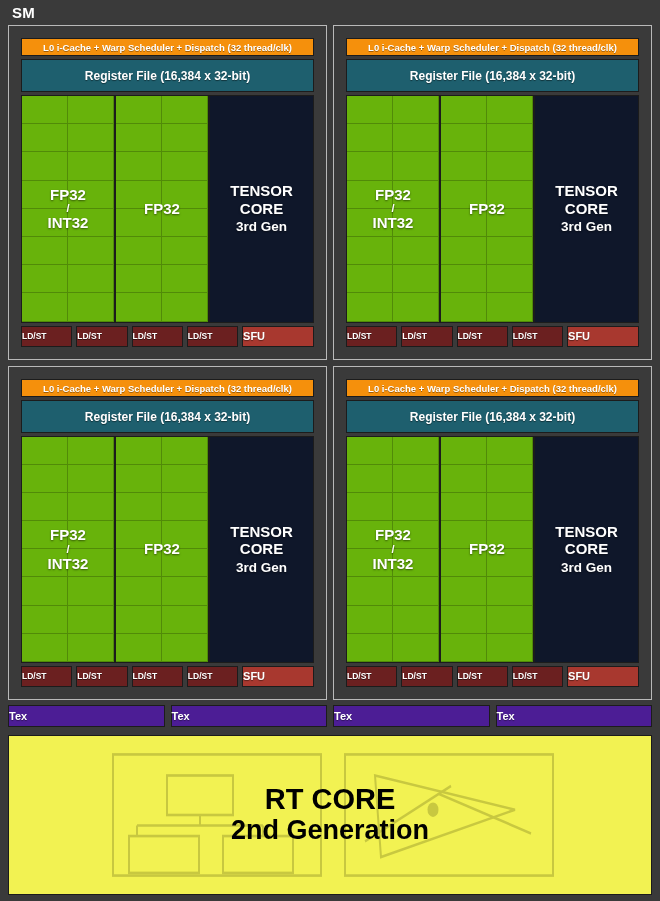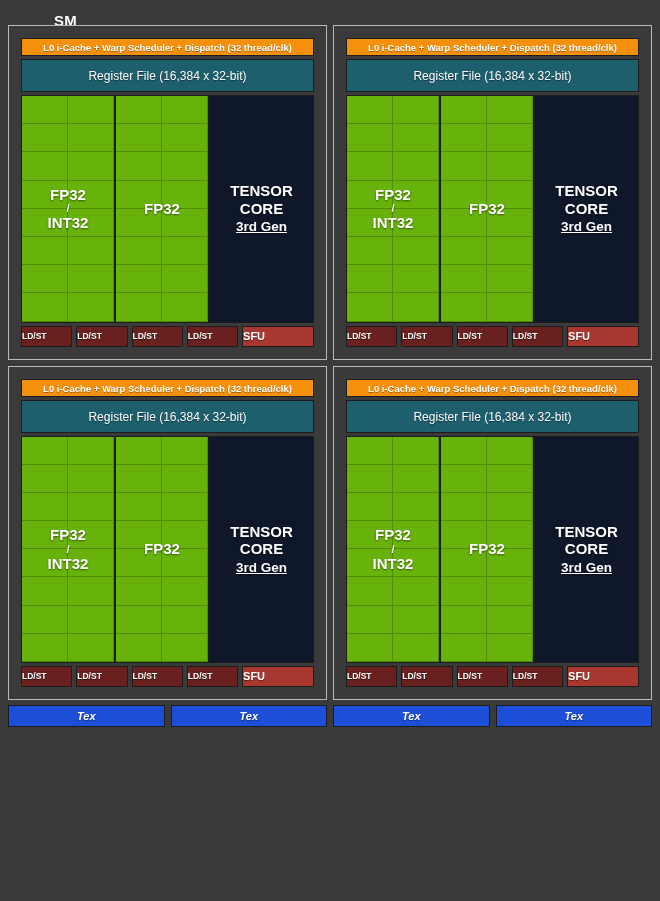--- a/index.html
+++ b/index.html
@@ -19,24 +19,23 @@
     display: flex;
     flex-direction: column;
   }
 
   
   .sm-title {
     color: #ffffff;
     font-size: 15px;
     font-weight: bold;
     letter-spacing: 0.3px;
-    padding: 13px 0 4px 4px;
+    padding: 5px 0 4px 4px;
     line-height: 1.1;
     height: 25px;
-    margin-left: 42px;
   }
 
   
   .quad-grid {
     display: grid;
     grid-template-columns: 1fr 1fr;
     grid-template-rows: 1fr 1fr;
     gap: 6px;
     height: 675px;
   }
@@ -64,21 +63,21 @@
     overflow: hidden;
     text-shadow: 0 1px 0 rgba(0,0,0,.35);
   }
 
   
   .regfile {
     background: #1e5f6e;
     border: 1px solid #1c1c1c;
     color: #ffffff;
     font-size: 12px;
-    font-weight: normal;
+    font-weight: bold;
     text-align: center;
     line-height: 32px;
     height: 33px;
     text-shadow: 0 1px 1px rgba(0,0,0,.45);
   }
 
   
   .cores-row {
     display: flex;
     gap: 0;
@@ -122,21 +121,21 @@
     position: relative;
     z-index: 2;
     color: #ffffff;
     font-weight: bold;
     font-size: 15px;
     text-align: center;
     line-height: 1.18;
     text-shadow: 0 1px 2px rgba(0,0,0,.5);
     pointer-events: none;
   }
-  .core-label .small { font-size: 13.5px; text-decoration: underline; }
+  .core-label .small { font-size: 13.5px; }
   .core-label .slash { font-size: 11px; display: block; line-height: 1.0; }
 
   
   .ldst-row {
     display: flex;
     gap: 4px;
     height: 21px;
   }
   .ldst {
     flex: 1;
@@ -177,29 +176,28 @@
 
   
   .tex-row {
     margin-top: 5px;
     display: flex;
     gap: 6px;
     height: 22px;
   }
   .tex {
     flex: 1;
-    background: #1d4ed8;
+    background: #4c1d95;
     border: 1px solid #1c1c1c;
     color: #ffffff;
     font-size: 11px;
     font-weight: bold;
-    text-align: center;
+    text-align: left;
     line-height: 20px;
     text-shadow: 0 1px 1px rgba(0,0,0,.4);
-    font-style: italic;
   }
 
   
   .rtcore {
     margin-top: 8px;
     flex: 1;
     background: #f2f252;
     border: 1px solid #1c1c1c;
     position: relative;
     overflow: hidden;
@@ -505,14 +503,40 @@
   </div>
 
 
   <div class="tex-row">
     <div class="tex">Tex</div>
     <div class="tex">Tex</div>
     <div class="tex">Tex</div>
     <div class="tex">Tex</div>
   </div>
 
+  <div class="rtcore">
+    <svg class="rt-svg" viewBox="0 0 642 120" preserveAspectRatio="none">
+      <g fill="none" stroke="#c8c840" stroke-width="2">
+
+        <g>
+          <rect x="104" y="14" width="208" height="92"></rect>
+          <rect x="158" y="30" width="66" height="30"></rect>
+          <rect x="120" y="76" width="70" height="28"></rect>
+          <rect x="214" y="76" width="70" height="28"></rect>
+          <path d="M191 60 L191 68 M128 68 L254 68 M128 68 L128 76 M254 68 L254 76"></path>
+        </g>
+
+        <g>
+          <rect x="336" y="14" width="208" height="92"></rect>
+          <path d="M366 30 L506 56 L372 92 Z"></path>
+          <path d="M442 38 L356 80"></path>
+          <path d="M430 44 L522 74"></path>
+        </g>
+      </g>
+      <circle cx="424" cy="56" r="5.5" fill="#c8c840"></circle>
+    </svg>
+    <div class="rt-text">
+      <span class="l1">RT CORE</span>
+      <span class="l2">2nd Generation</span>
+    </div>
+  </div>
 
 </div>
 
 </body></html>

